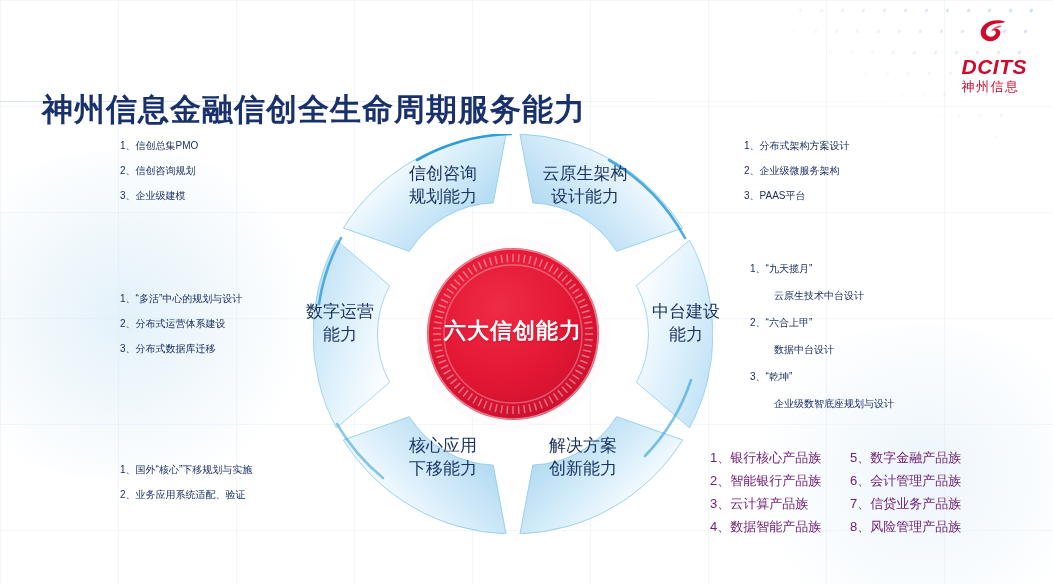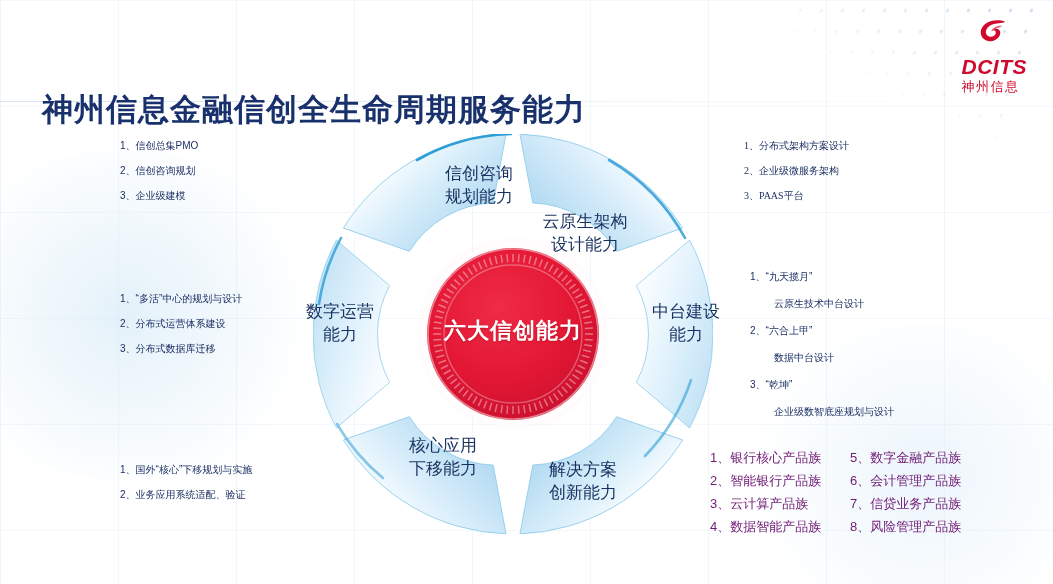--- a/index.html
+++ b/index.html
@@ -87,22 +87,22 @@
     line-height: 25px;
     white-space: nowrap;
   }
   .note-block .row { display: block; }
   .note-block .row .idx { display: inline-block; }
   .note-block .sub { display: block; padding-left: 24px; }
 
   #notes-top-left     { left: 120px; top: 133px; }
   #notes-mid-left     { left: 120px; top: 286px; }
   #notes-bottom-left  { left: 120px; top: 457px; }
-  #notes-top-right    { left: 744px; top: 133px; font-family: Liberation Serif, serif; }
-  #notes-mid-right    { left: 750px; top: 255px; line-height: 27px; margin-top: 8px; }
+  #notes-top-right    { left: 744px; top: 133px; }
+  #notes-mid-right    { left: 750px; top: 255px; line-height: 27px; }
 
   #notes-bottom-right {
     position: absolute;
     left: 710px; top: 446px;
     display: grid;
     grid-template-columns: 130px 130px;
     column-gap: 10px;
     row-gap: 0;
     color: #701a75;
     font-size: 13px;
@@ -120,24 +120,24 @@
 
   .seg-label {
     position: absolute;
     color: #17305f;
     font-size: 17px;
     line-height: 23px;
     text-align: center;
     white-space: nowrap;
     pointer-events: none;
   }
-  #seg-label-0 { left: 60px;  top: 28px;  width: 140px; text-align: right; }  
-  #seg-label-1 { left: 202px; top: 28px;  width: 140px; margin-top: 48px; }  
+  #seg-label-0 { left: 60px;  top: 28px;  width: 140px; }  
+  #seg-label-1 { left: 202px; top: 28px;  width: 140px; }  
   #seg-label-2 { left: 318px; top: 166px; width: 110px; }  
-  #seg-label-3 { left: 200px; top: 300px; width: 140px; margin-top: 24px; }  
+  #seg-label-3 { left: 200px; top: 300px; width: 140px; }  
   #seg-label-4 { left: 60px;  top: 300px; width: 140px; }  
   #seg-label-5 { left: -28px; top: 166px; width: 110px; }  
 
   #hub-text {
     position: absolute;
     left: 120px; top: 182px;
     width: 160px;
     text-align: center;
     color: #ffffff;
     font-size: 22px;

